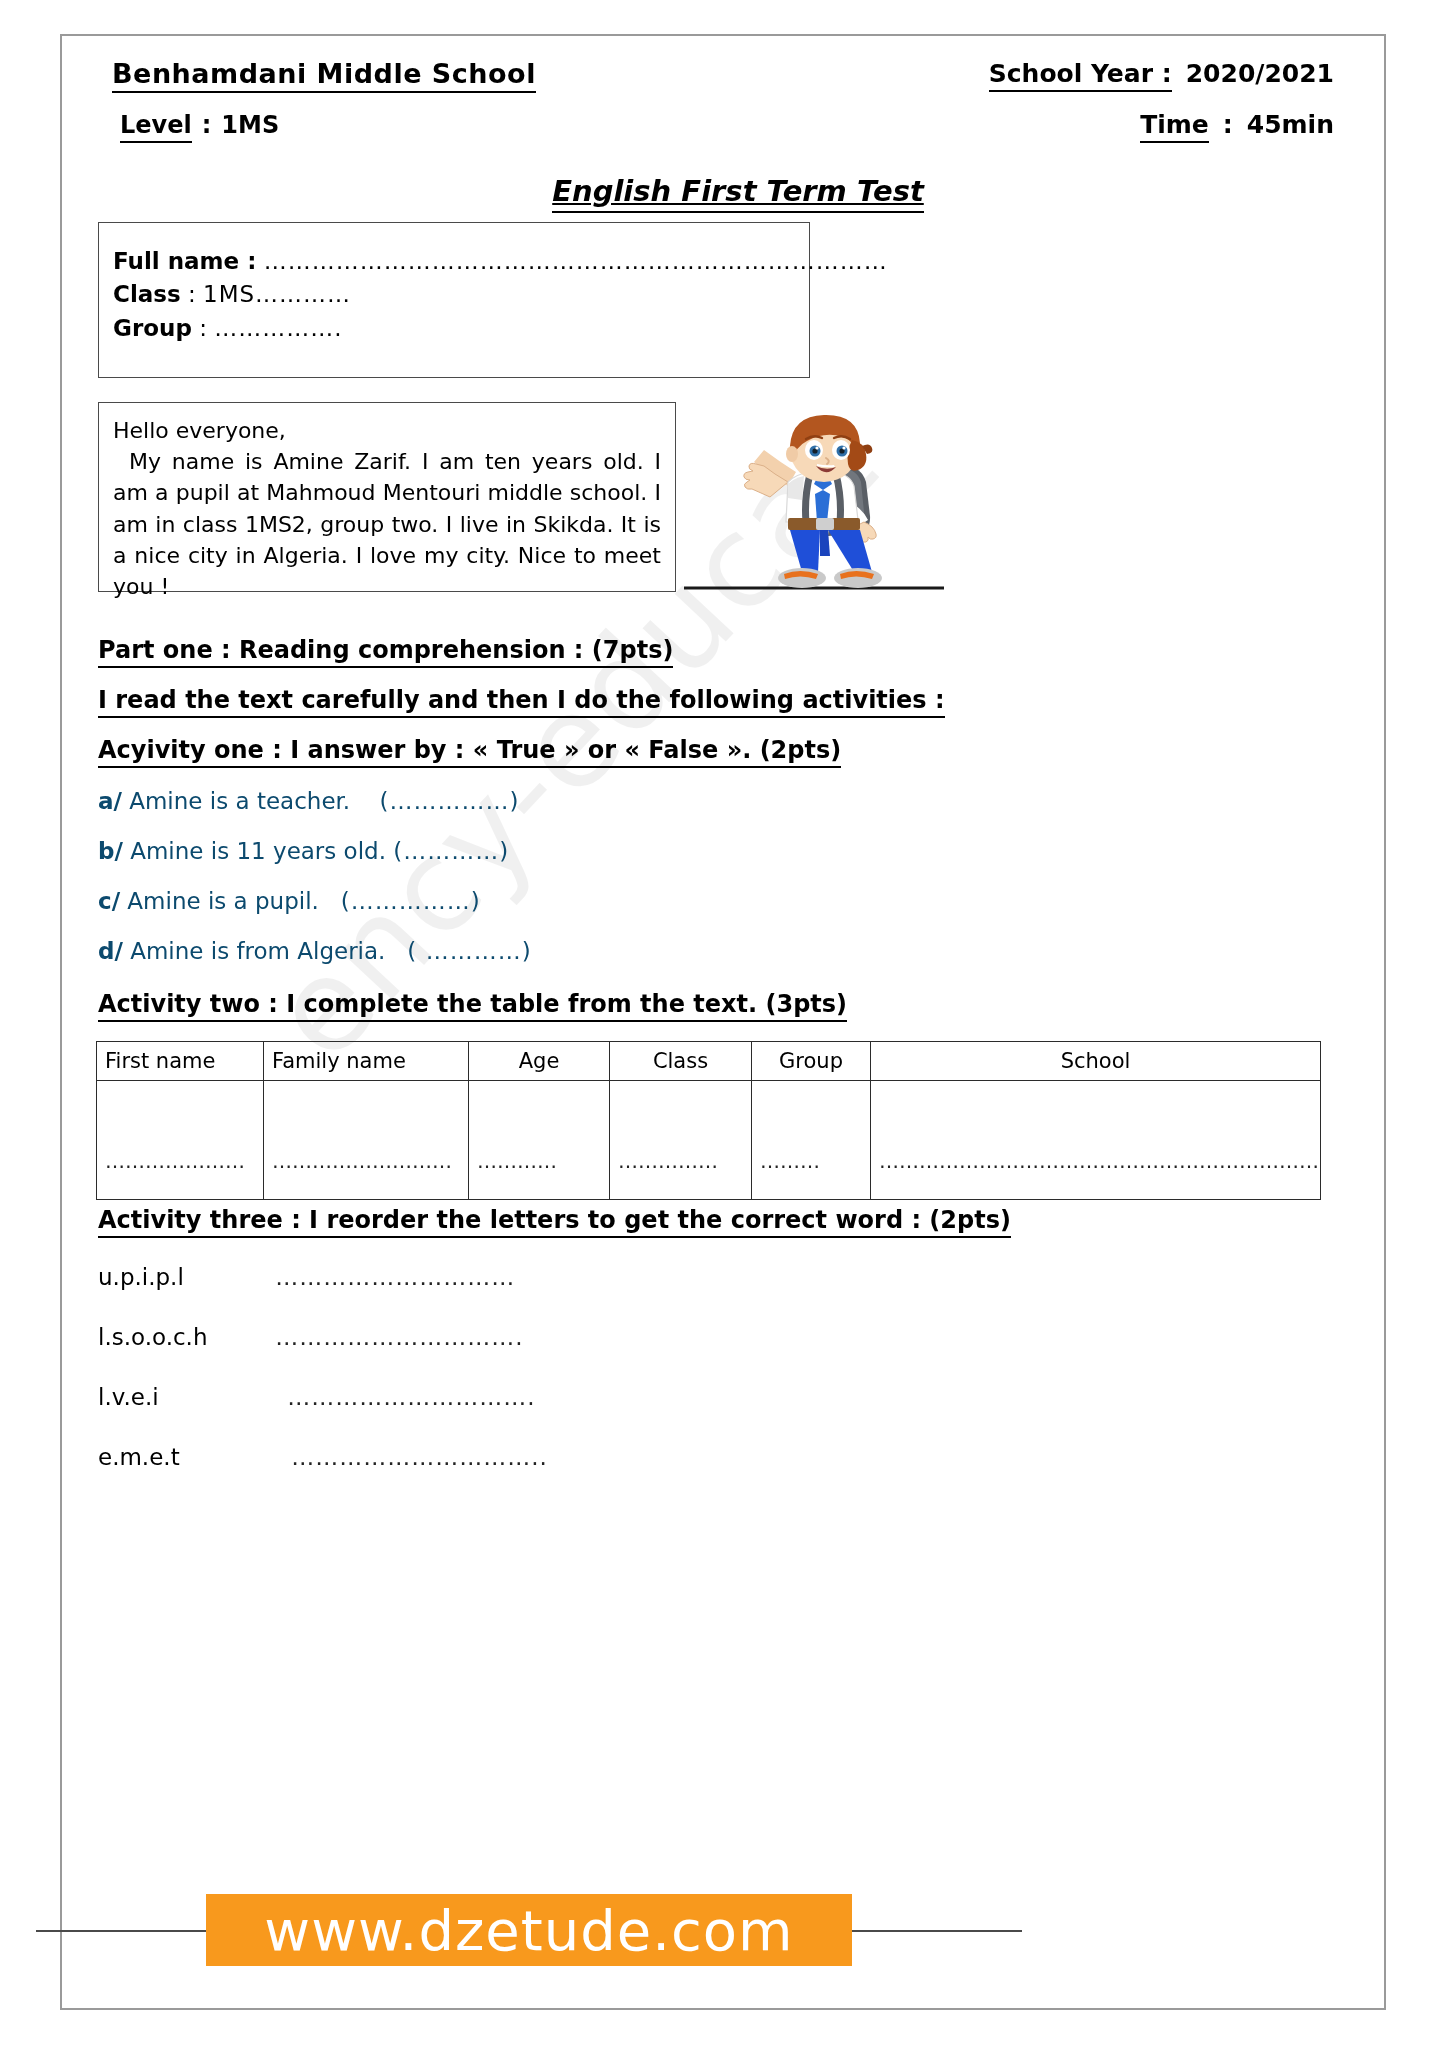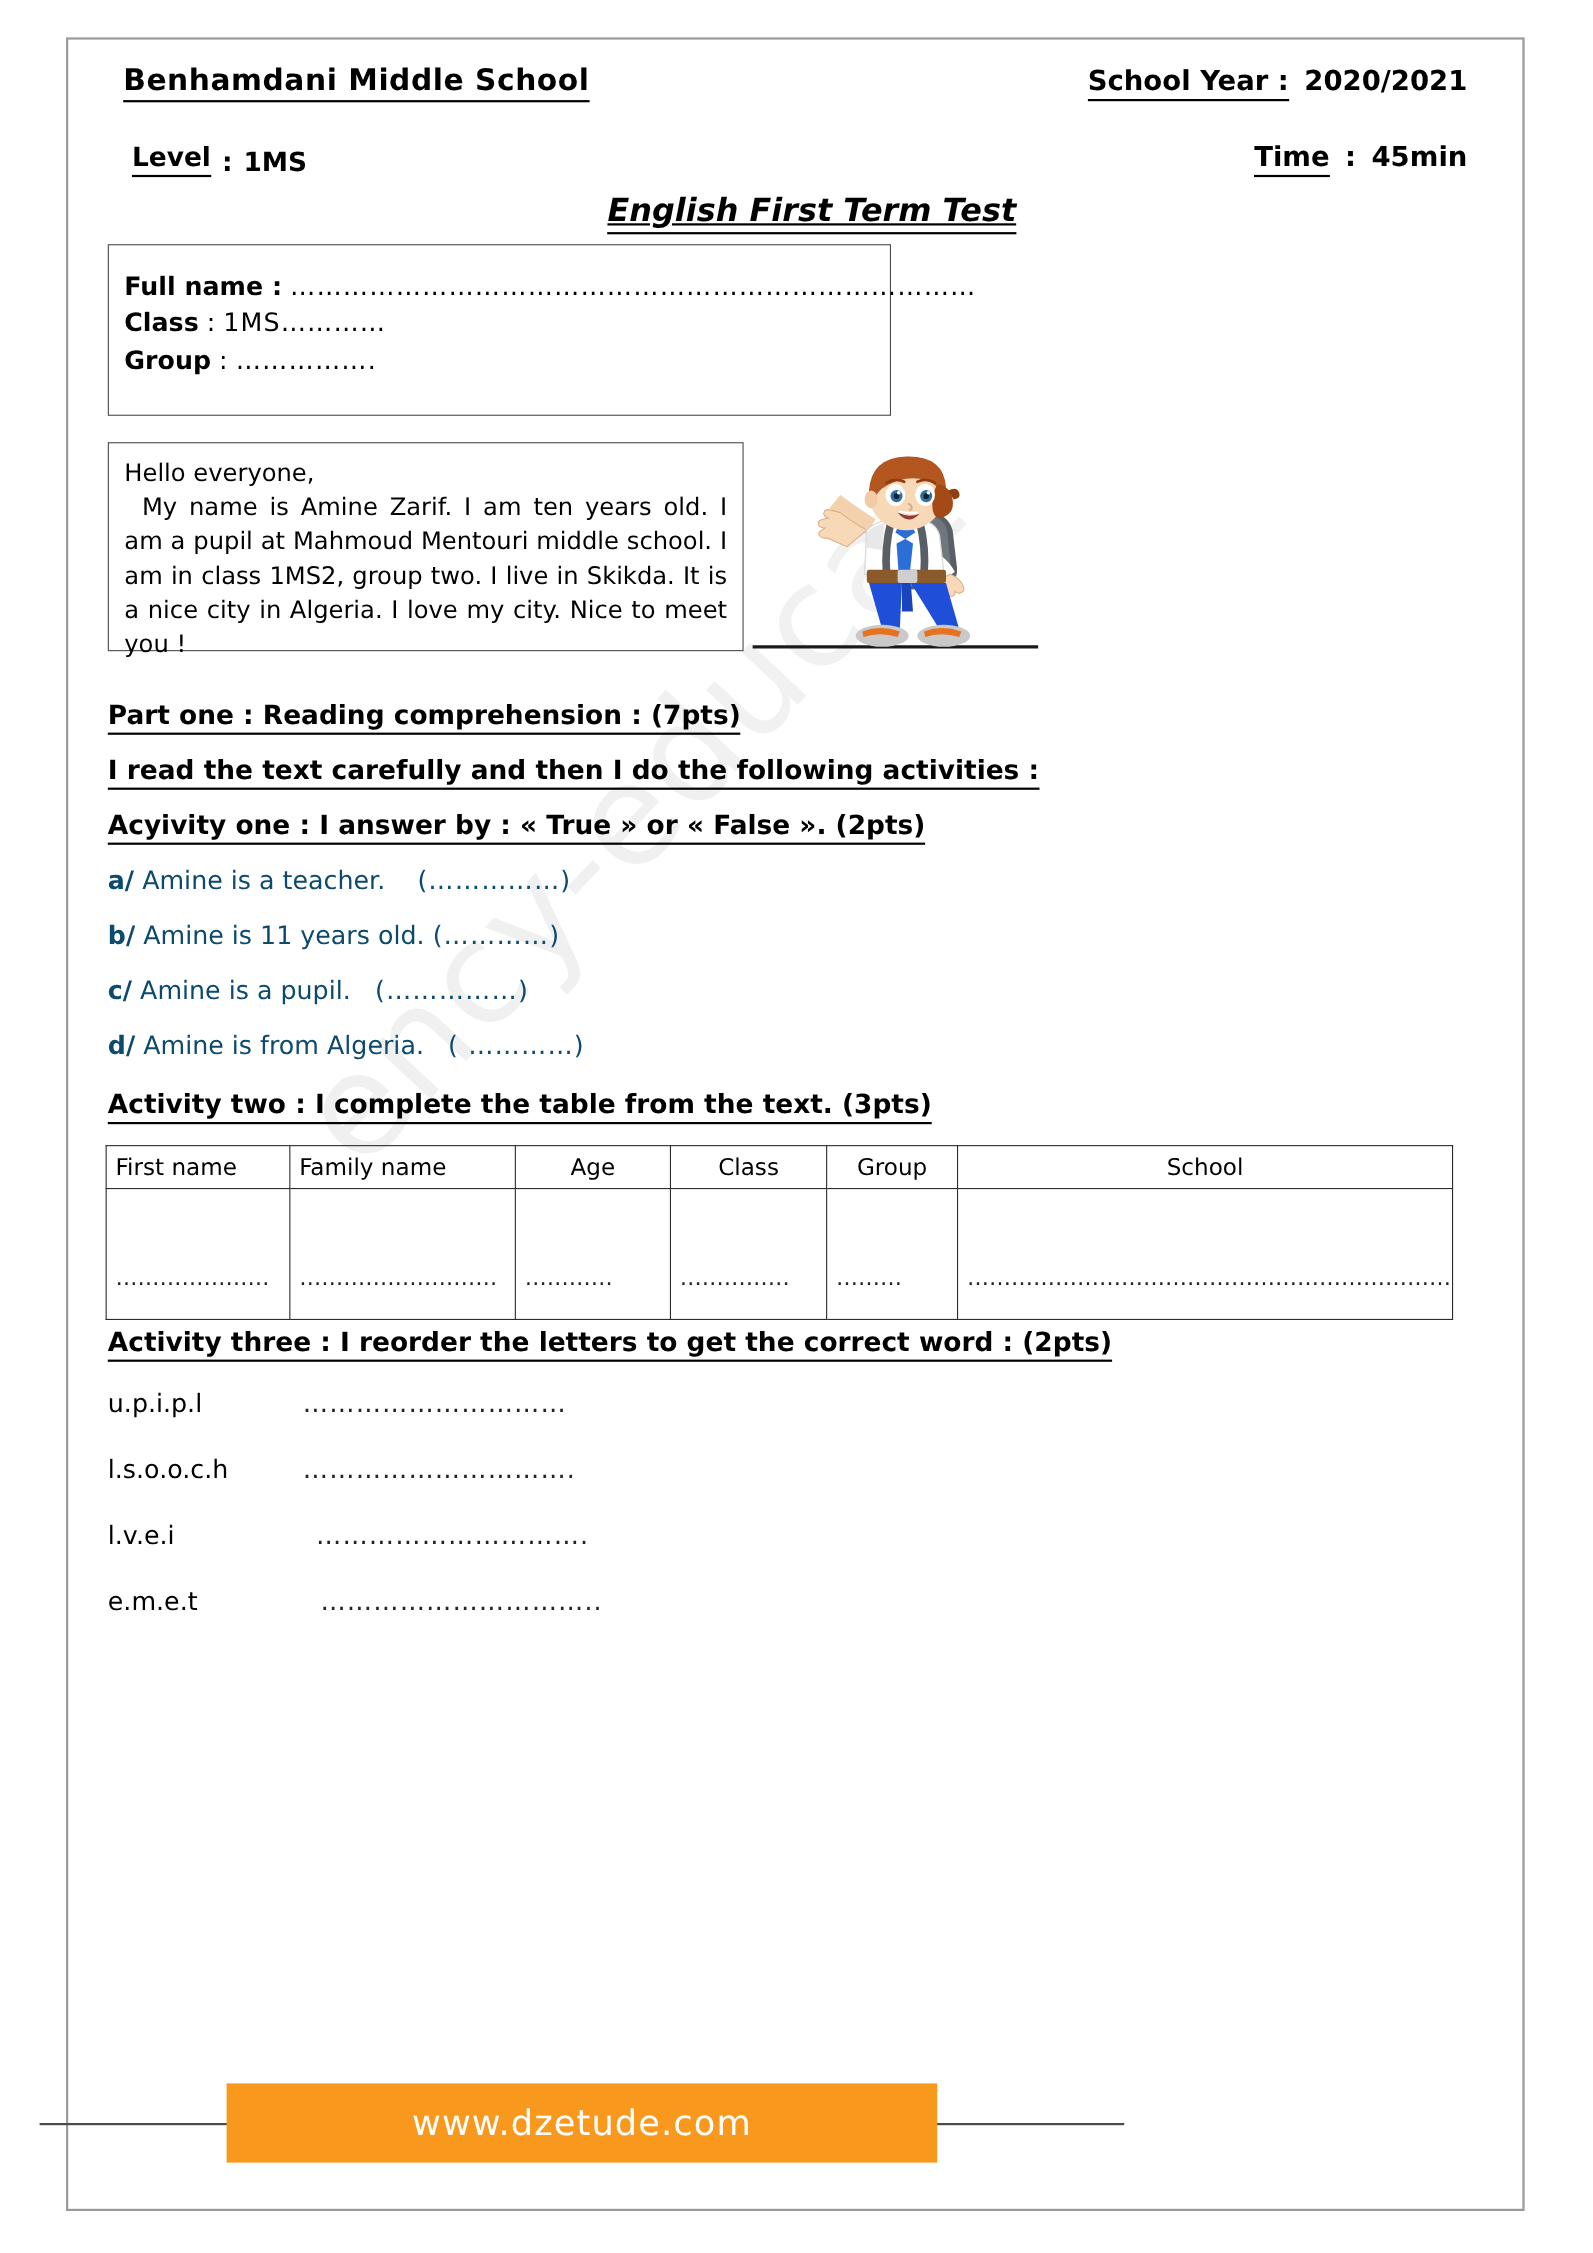--- a/index.html
+++ b/index.html
@@ -57,21 +57,21 @@
   
   .hdr-row {
     position: absolute;
     width: 100%;
     box-sizing: border-box;
     padding: 0 50px;
     display: flex;
     align-items: baseline;
   }
   .hdr-row-1 { top: 22px; align-items: center; }
-  .hdr-row-2 { top: 92px; align-items: flex-end; }
+  .hdr-row-2 { top: 74px; }
 
   .school-name {
     font-family: "DejaVu Sans", sans-serif;
     font-weight: bold;
     font-size: 27px;
     letter-spacing: 0.5px;
     border-bottom: 2.5px solid #000;
     padding-bottom: 2px;
     color: #000;
   }
@@ -284,21 +284,21 @@
     width: 646px;
     height: 72px;
     background: #f8991d;
     display: flex;
     align-items: center;
     justify-content: center;
     z-index: 5;
   }
   .banner span {
     font-family: "DejaVu Sans", sans-serif;
-    font-size: 32px;
+    font-size: 56px;
     color: #ffffff;
     letter-spacing: 1px;
   }
   .banner-rule-l, .banner-rule-r {
     position: absolute;
     top: 1930px;
     height: 2px;
     background: #4a4a4a;
     z-index: 4;
   }

